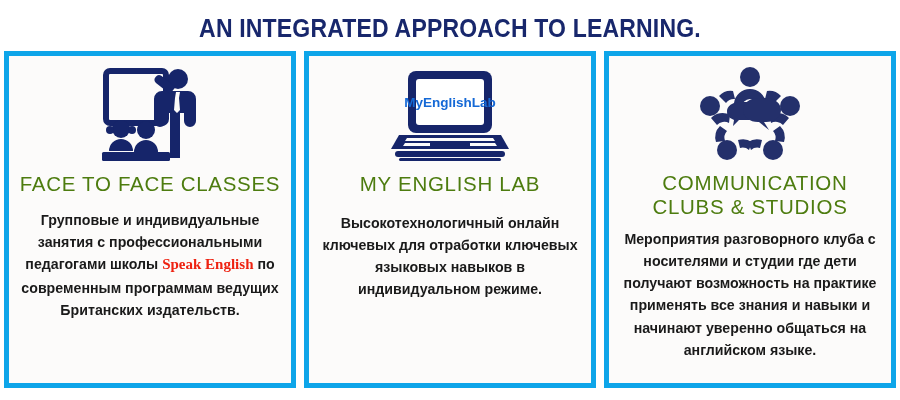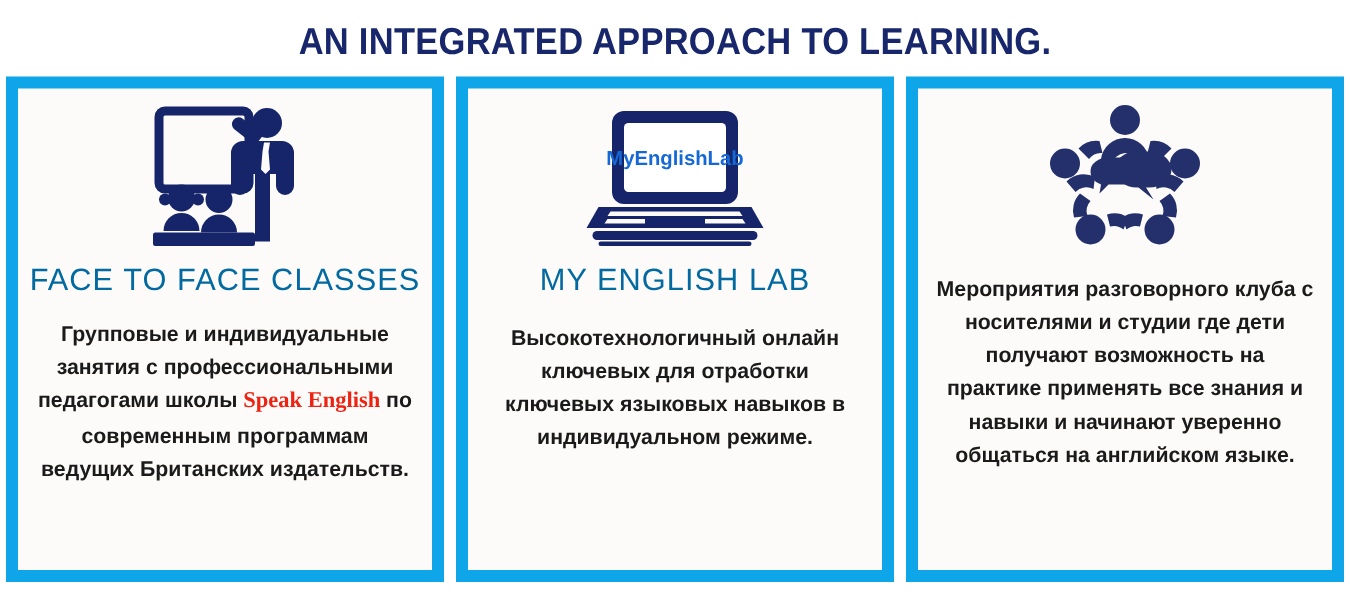--- a/index.html
+++ b/index.html
@@ -33,36 +33,36 @@
   .panels {
     display: flex;
     justify-content: space-between;
     padding: 10px 4px 5px 4px;
     box-sizing: border-box;
   }
   .panel {
     width: 292px;
     height: 337px;
     box-sizing: border-box;
-    border: 8px solid #0ea5e9;
+    border: 5px solid #0ea5e9;
     background: #fcfbfa;
     display: flex;
     flex-direction: column;
     align-items: center;
     padding: 6px 6px 0 6px;
     overflow: hidden;
   }
   .icon-wrap {
     height: 108px;
     display: flex;
     align-items: center;
     justify-content: center;
   }
   .panel-heading {
-    color: #0369a1;
+    color: #4d7c0f;
     font-size: 20.5px;
     letter-spacing: 0.7px;
     text-align: right;
     line-height: 1.17;
     margin-top: 2px;
     white-space: nowrap;
   }
   .panel-body {
     color: #1a1a1a;
     font-weight: bold;
@@ -169,17 +169,18 @@
 
             <circle cx="76" cy="84" r="10"></circle>
             <path d="M87 76 a16 16 0 0 0 -4 -16 l-7 5 a10 10 0 0 1 2 10 z"></path>
             <path d="M65 74 a16 16 0 0 0 -14 2 l3 8 a10 10 0 0 1 9 -2 z"></path>
 
             <path d="M30 45 a12 9 0 0 1 12 -9 h10 a12 9 0 0 1 0 18 h-10 l-6 6 l1 -6 a12 9 0 0 1 -7 -9 z"></path>
             <path d="M46 44 a15 12 0 0 1 15 -12 h8 a15 12 0 0 1 0 24 h-2 l5 8 l-10 -8 h-1 a15 12 0 0 1 -15 -12 z"></path>
           </g>
         </svg>
       </div>
+      <div class="panel-heading"><span>COMMUNICATION</span><br><span>CLUBS &amp; STUDIOS</span></div>
       <div class="panel-body">Мероприятия разговорного клуба с носителями и студии где дети получают возможность на практике применять все знания и навыки  и начинают уверенно общаться на английском языке.</div>
     </div>
 
   </div>
 </div>
 
 </body></html>

